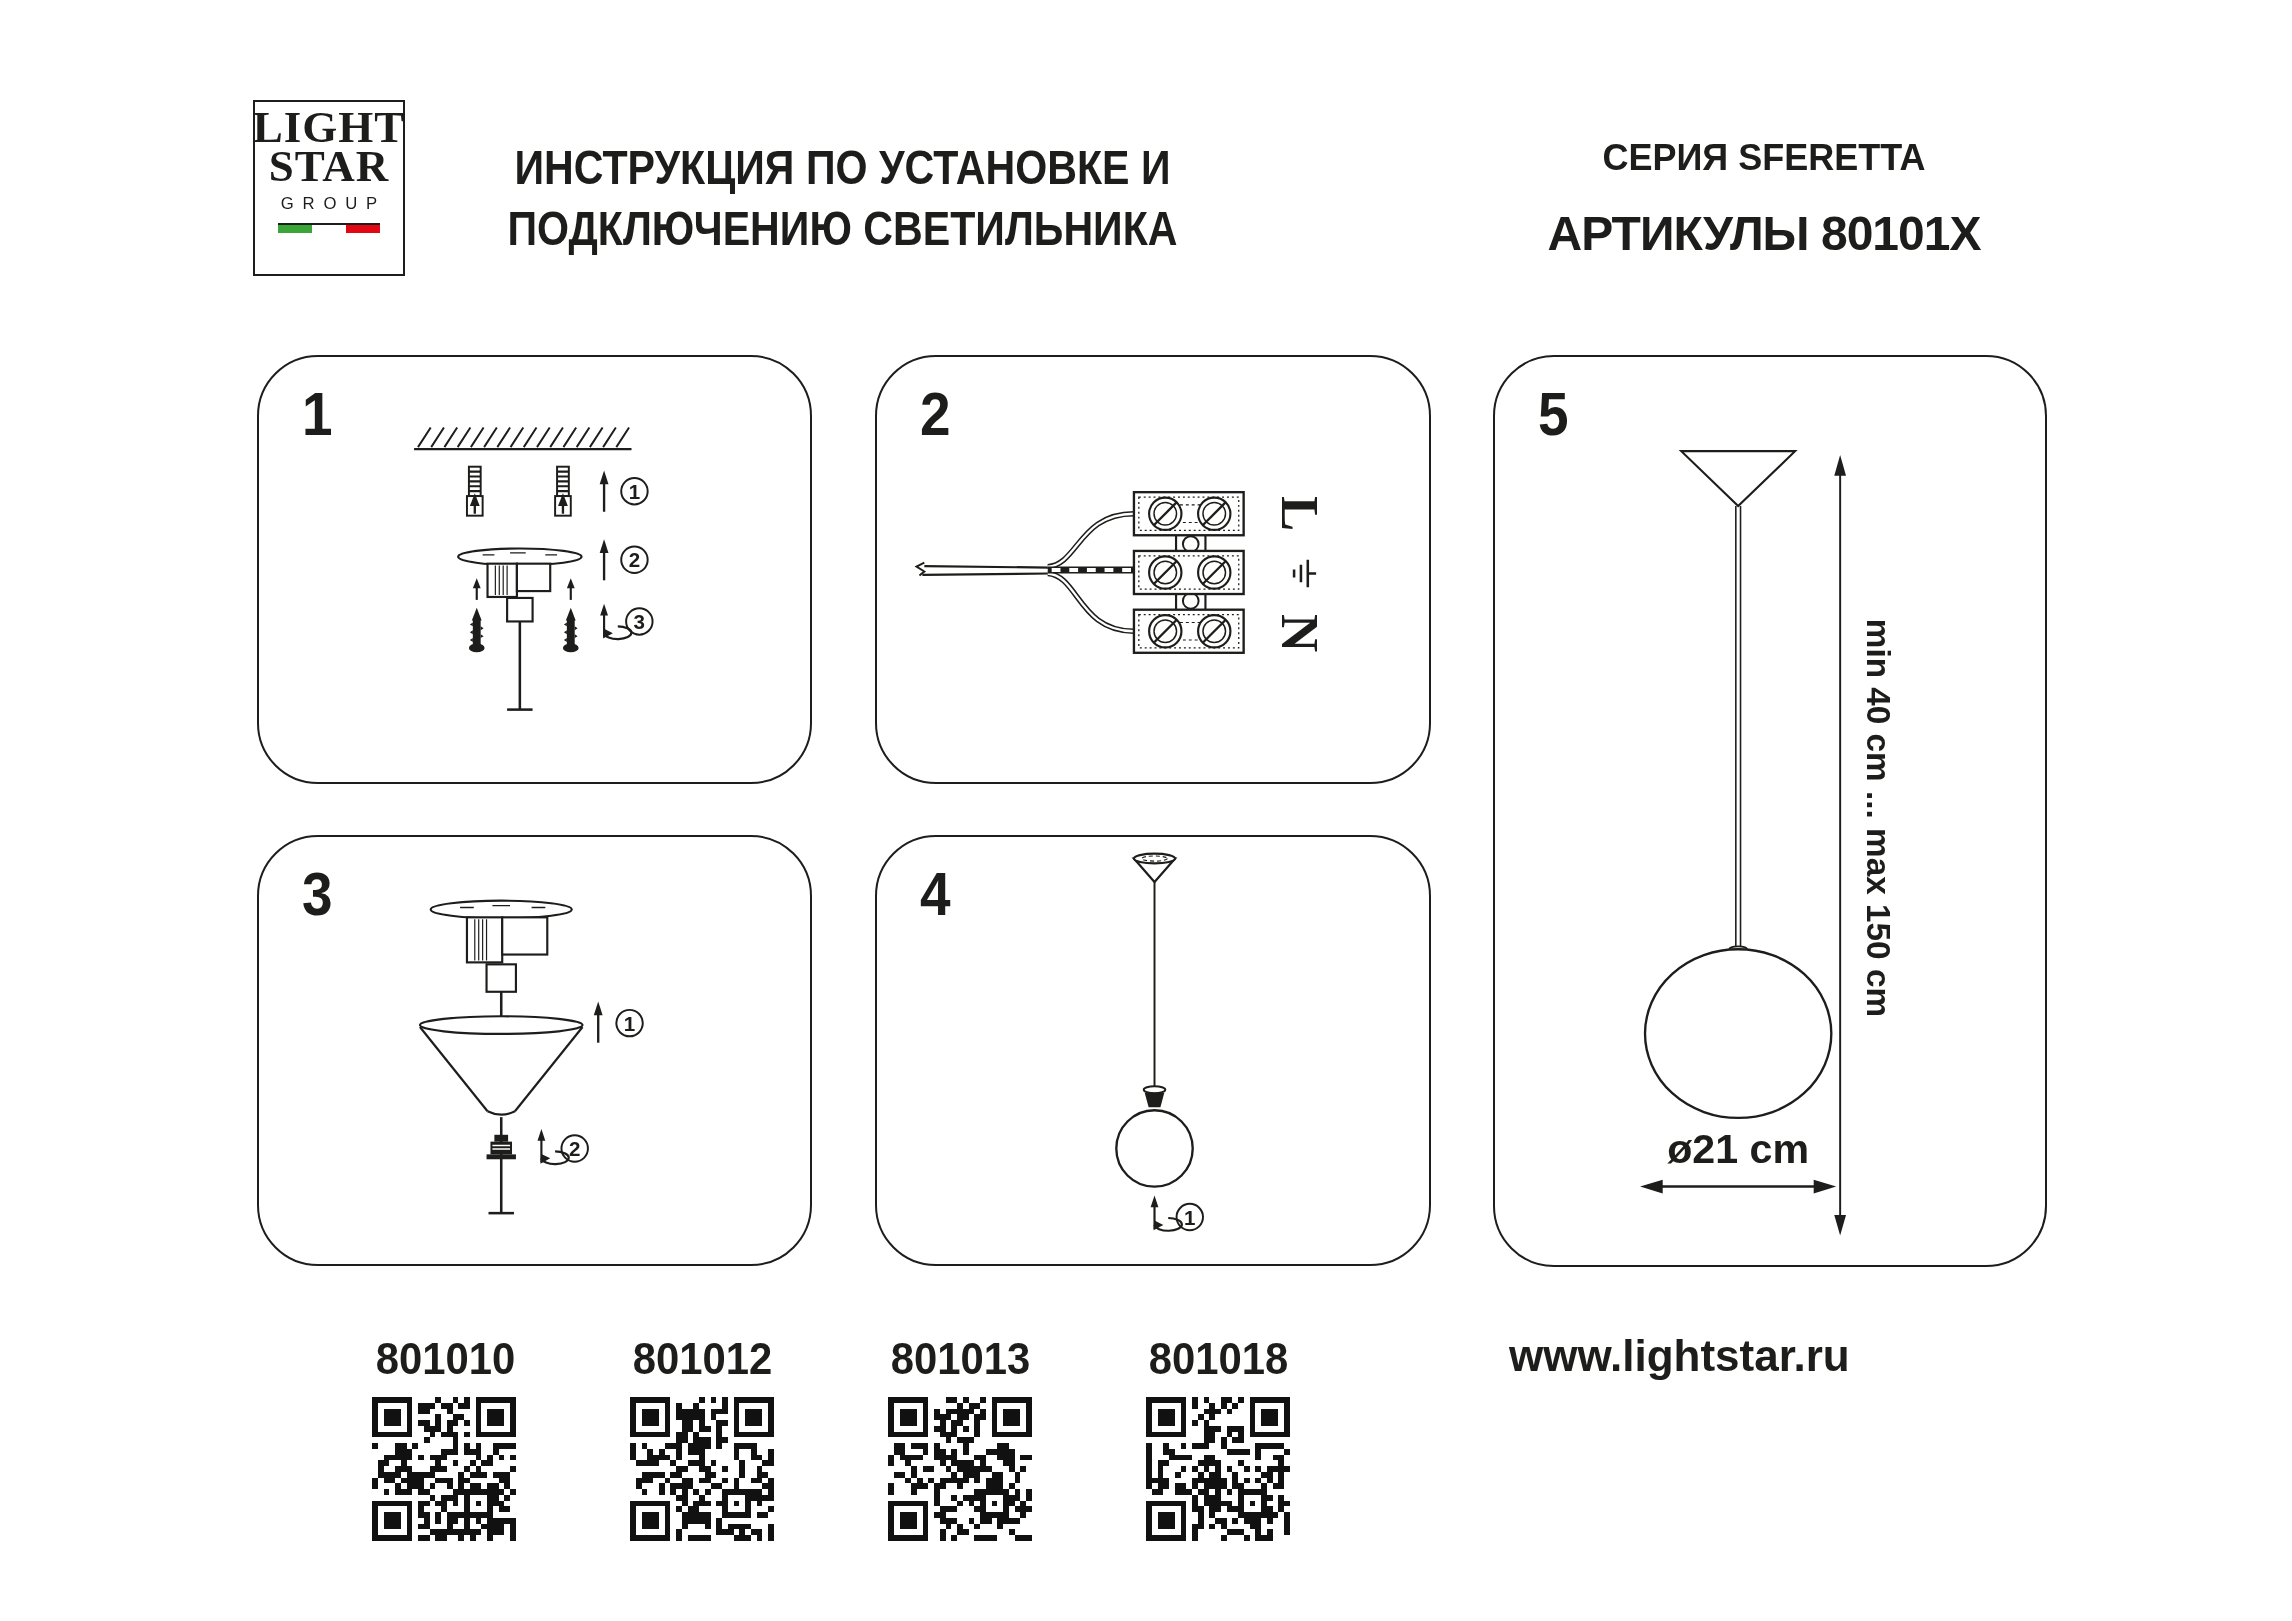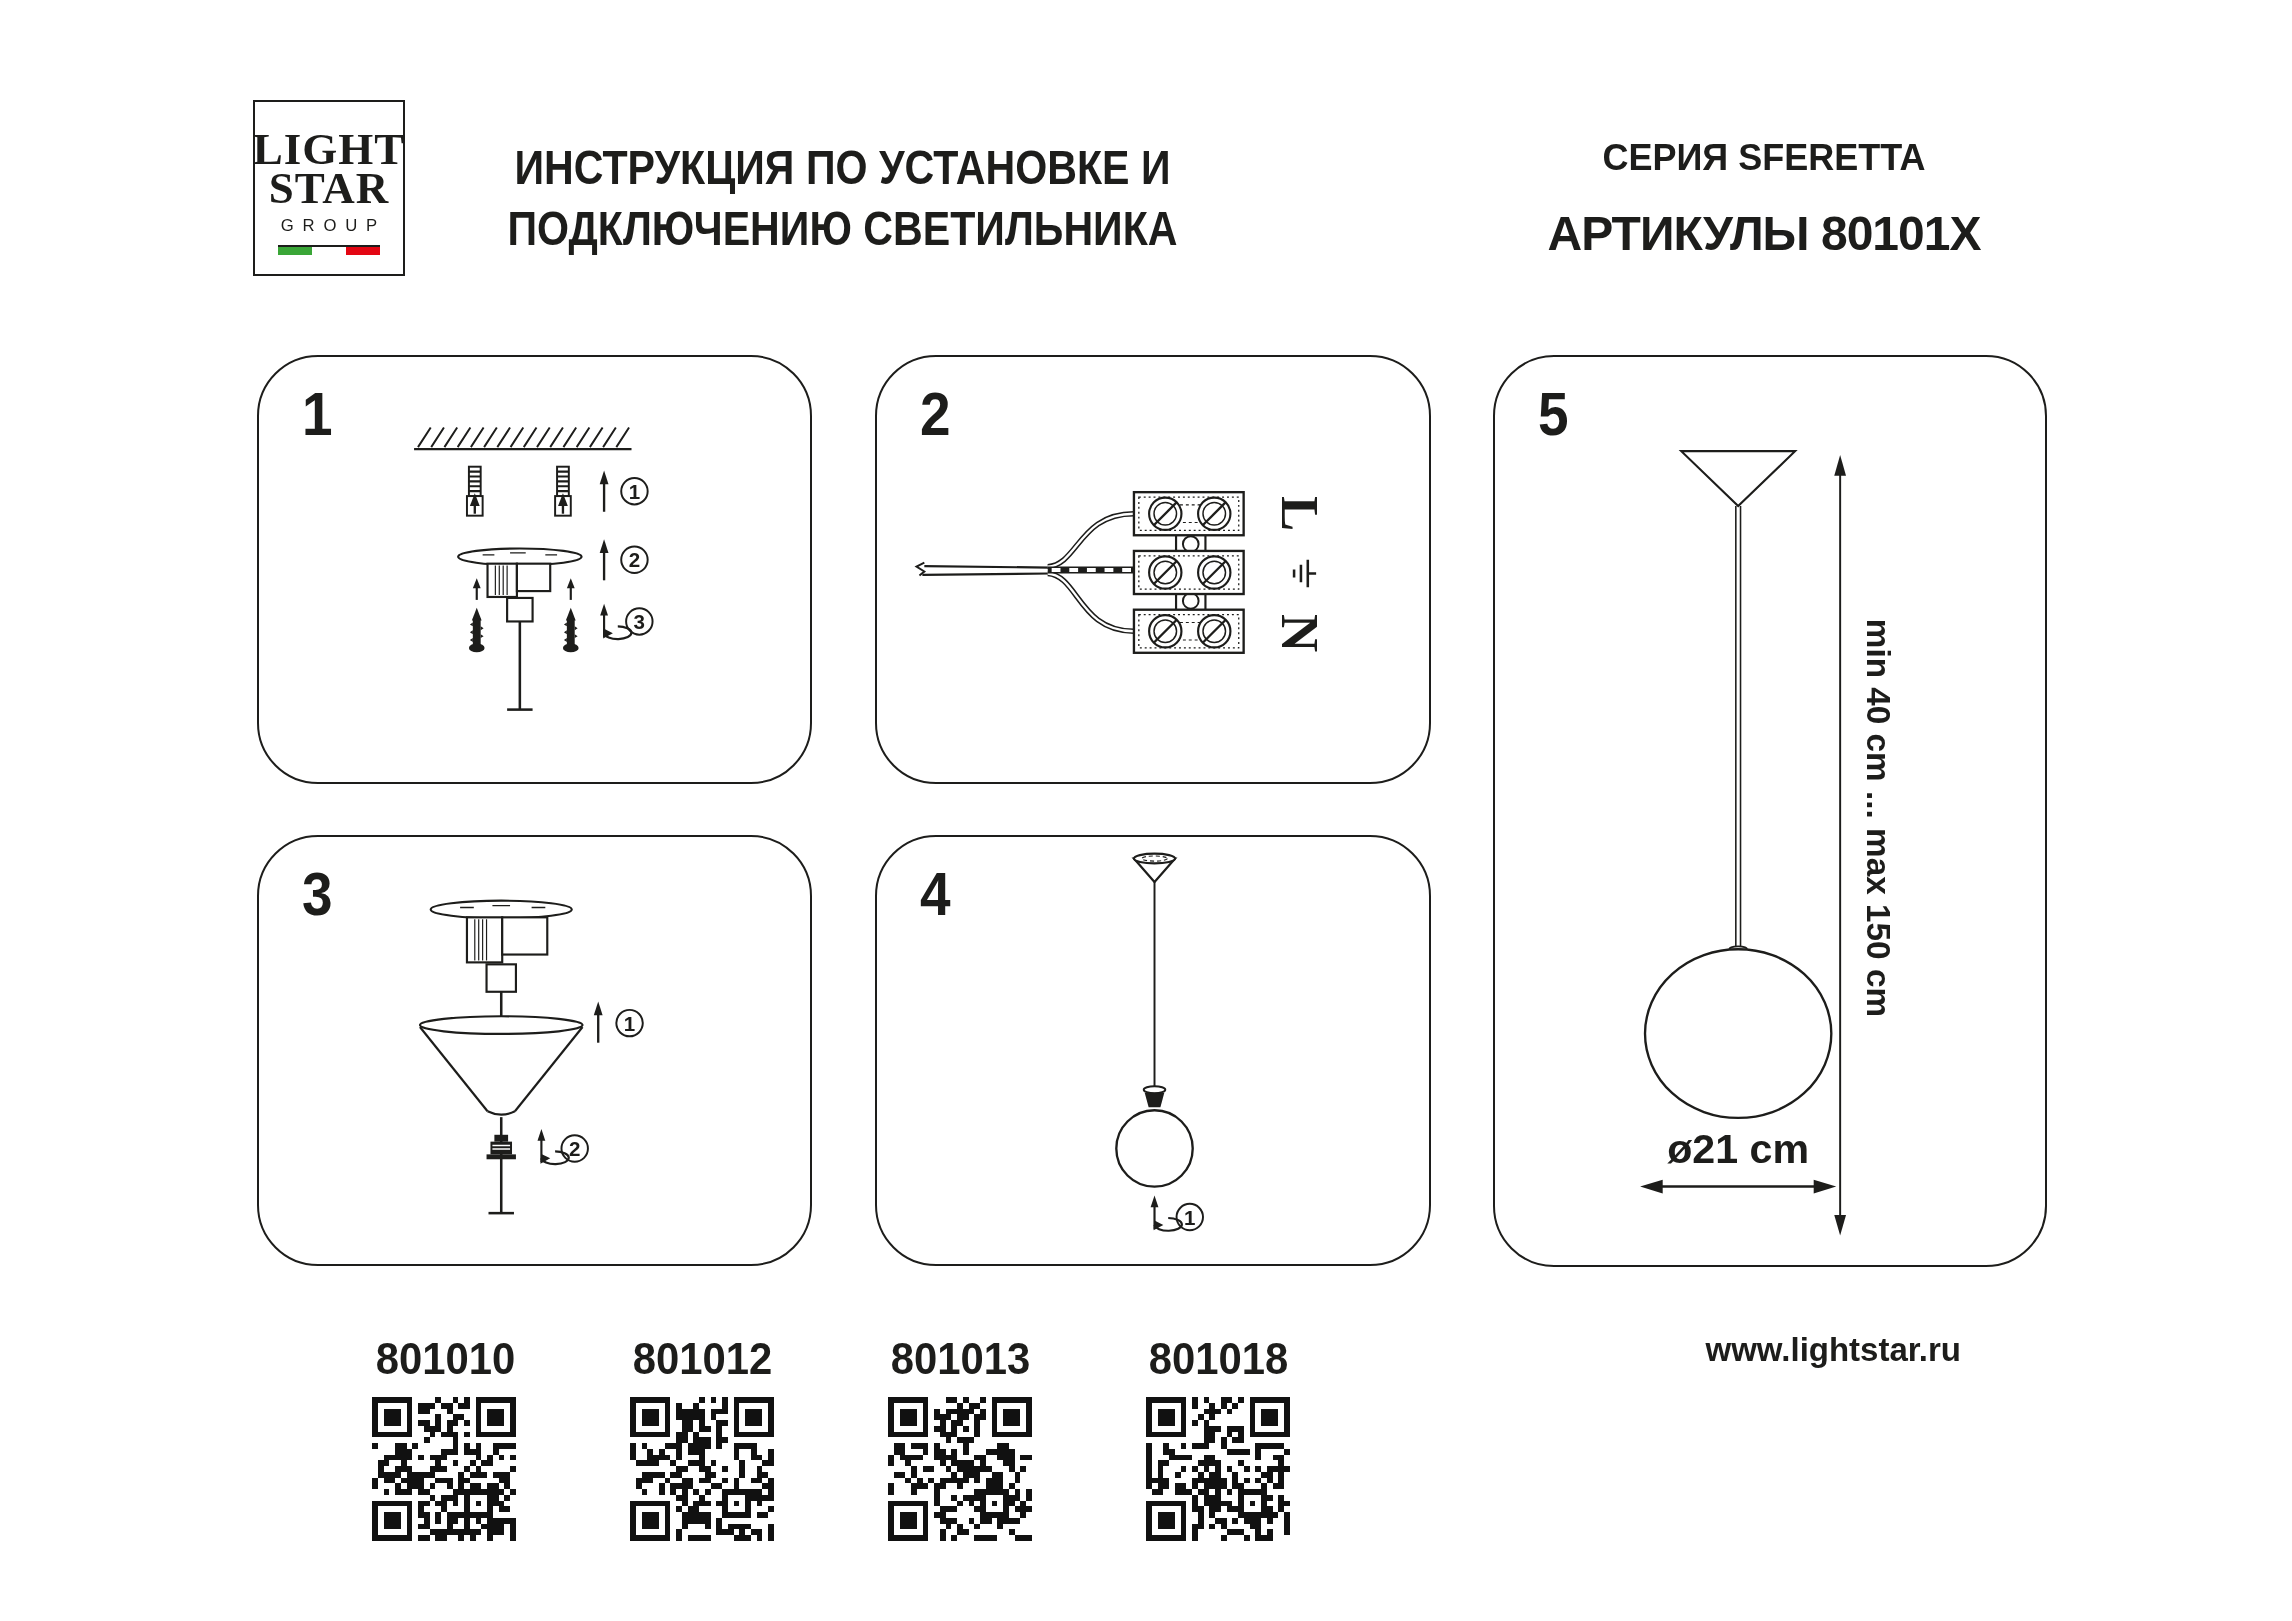--- a/index.html
+++ b/index.html
@@ -3,42 +3,42 @@
 <meta charset="utf-8">
 <style>
   html,body{margin:0;padding:0;background:#e8e8e8;}
   .page{position:relative;width:2293px;height:1621px;background:#ffffff;overflow:hidden;
         font-family:"Liberation Sans",sans-serif;color:#1d1d1b;}
   .abs{position:absolute;}
   
   .logo-box{left:253px;top:100px;width:152px;height:176px;border:2px solid #1d1d1b;
             display:flex;flex-direction:column;align-items:center;justify-content:flex-start;box-sizing:border-box;}
   .logo-word{font-family:"Liberation Serif",serif;font-weight:bold;font-size:45px;line-height:39px;letter-spacing:1px;margin-top:0;}
-  .logo-word.first{margin-top:28px;}
+  .logo-word.first{margin-top:6px;}
   .logo-group{font-size:16.7px;letter-spacing:8.8px;margin-top:7.8px;text-indent:8.8px;text-align:center;}
   .flag{width:102px;height:8.8px;margin-top:8.8px;border-top:2px solid #1d1d1b;display:flex;}
   .flag div{height:100%;flex:1;}
   .title{left:421px;top:137px;width:843px;text-align:center;font-weight:bold;font-size:49px;line-height:61px;
          transform:scaleX(.84);transform-origin:center top;}
   .hdr-right{left:1509px;top:137px;width:510px;text-align:center;}
   .series{font-weight:bold;font-size:36px;}
   .articles{font-weight:bold;font-size:48px;margin-top:27px;letter-spacing:-1px;}
   
   .panel{border:2.5px solid #1d1d1b;border-radius:61px;box-sizing:border-box;background:#fff;}
   .pnum{font-size:61px;font-weight:bold;transform:scaleX(.9);transform-origin:left top;line-height:1;}
   .panel svg{position:absolute;left:0;top:0;}
   svg text{font-family:"Liberation Sans",sans-serif;fill:#1d1d1b;}
   svg .serif{font-family:"Liberation Serif",serif;}
   .ln{stroke:#1d1d1b;fill:none;}
   .fl{fill:#1d1d1b;stroke:none;}
   .wh{fill:#ffffff;}
   
   .art-label{width:157px;text-align:center;font-size:45px;font-weight:bold;transform:scaleX(.93);transform-origin:center top;}
   .qr{width:144px;height:144px;}
-  .site{left:1451px;top:1331px;width:510px;text-align:right;font-weight:bold;font-size:33px;}
+  .site{left:1509px;top:1331px;width:510px;text-align:left;font-weight:bold;font-size:44px;}
 </style>
 </head>
 <body>
 
 <div class="page">
 
   <svg width="0" height="0" style="position:absolute" aria-hidden="true">
     <defs>
       <g id="arrowup">
         <line class="ln" x1="0" y1="42" x2="0" y2="10" stroke-width="2.4"></line>

